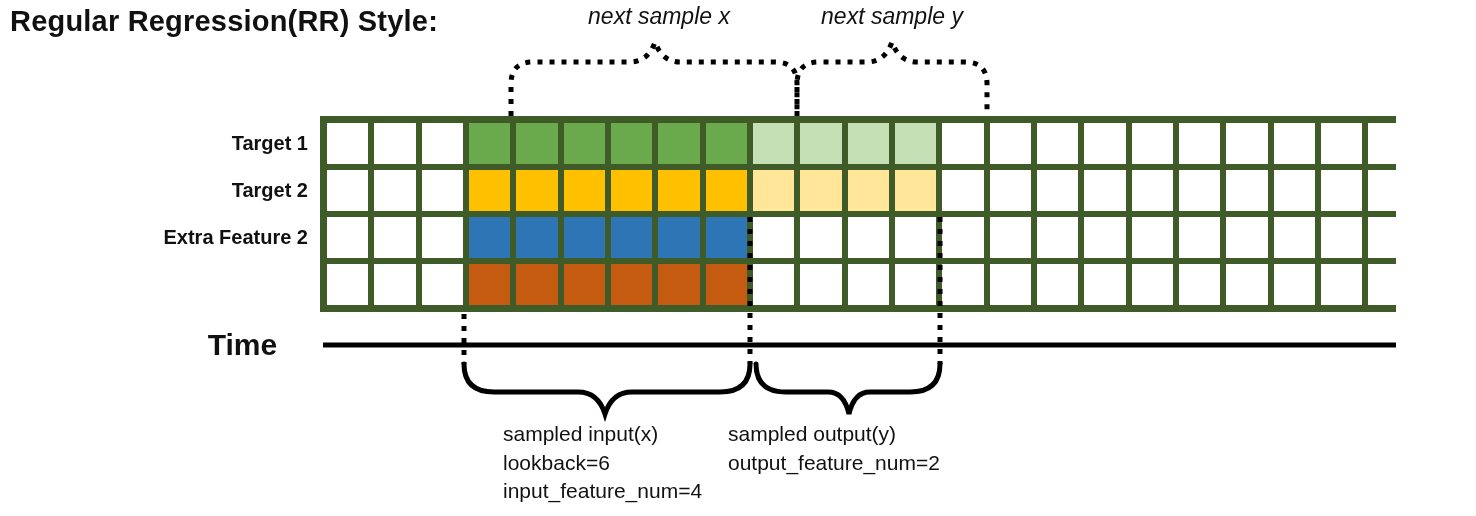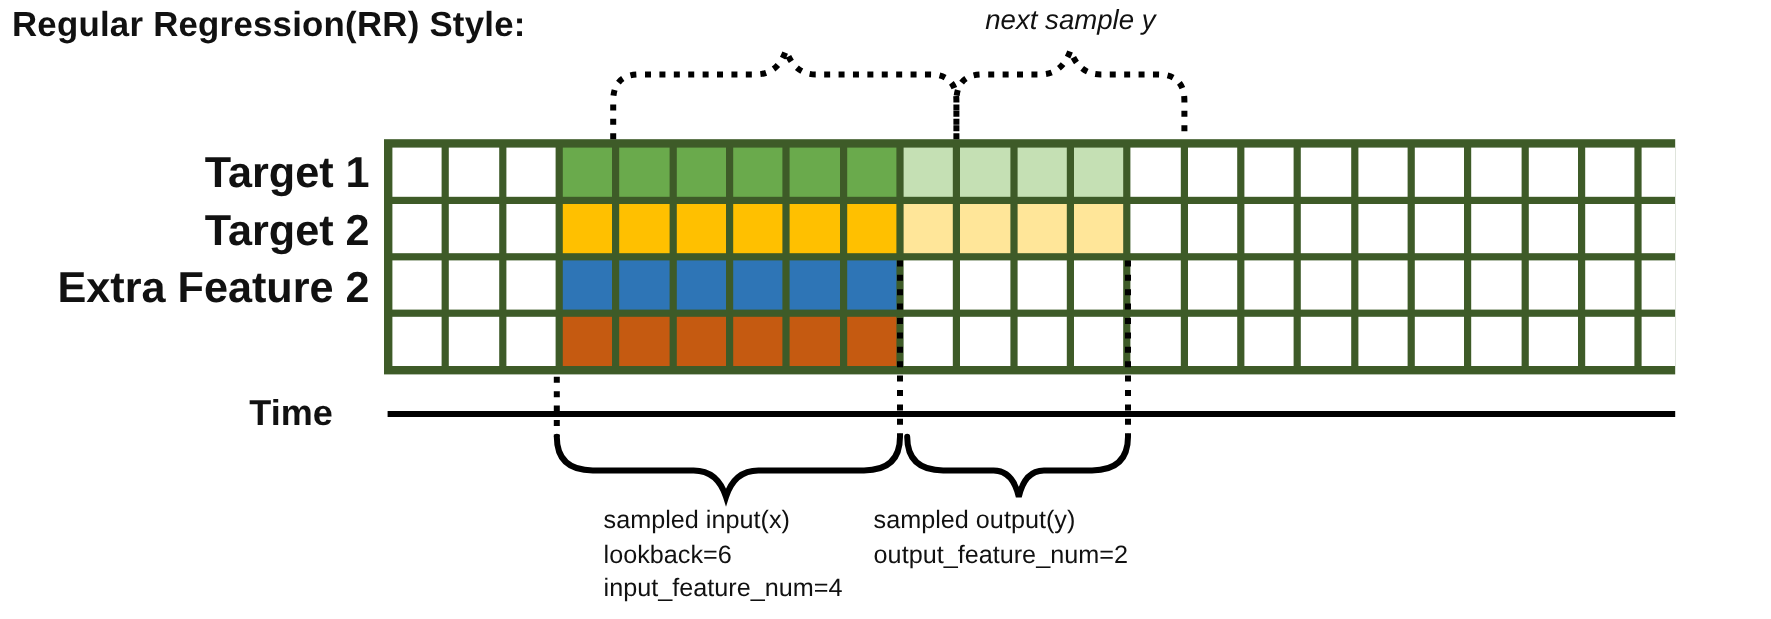--- a/index.html
+++ b/index.html
@@ -17,21 +17,21 @@
   }
   .top-label.x{left:659px;}
   .top-label.y{left:892px;}
   .row-labels{
     position:absolute;left:0;top:116px;width:308px;height:196px;
     display:grid;grid-template-rows:repeat(4,1fr);row-gap:6px;
     padding:7px 0;box-sizing:border-box;
   }
   .row-label{
     display:flex;align-items:center;justify-content:flex-end;
-    font-size:36px;font-weight:bold;white-space:nowrap;
+    font-size:20px;font-weight:bold;white-space:nowrap;
   }
   .grid{
     position:absolute;left:320px;top:116px;width:1144px;height:196px;
     box-sizing:border-box;display:grid;
     grid-template-columns:repeat(24,1fr);grid-auto-rows:1fr;
     gap:6px;padding:7px;
   }
   .cell{width:100%;height:100%;}
   .time-label{
     position:absolute;left:180px;top:328px;width:125px;text-align:center;
@@ -49,20 +49,21 @@
   .info.input{left:503px;}
   .info.output{left:728px;}
 </style>
 </head>
 <body>
 
 <div class="canvas">
 
   <div class="title">Regular Regression(RR) Style:</div>
 
+  <div class="top-label x">next sample x</div>
   <div class="top-label y">next sample y</div>
 
   <div class="row-labels" id="row-labels">
       <div class="row-label">Target 1</div>
       <div class="row-label">Target 2</div>
       <div class="row-label">Extra Feature 2</div>
     </div>
 
   <div class="grid" id="grid" style="background: rgb(62, 91, 40);">
       <div class="cell" style="background: rgb(255, 255, 255);"></div>

